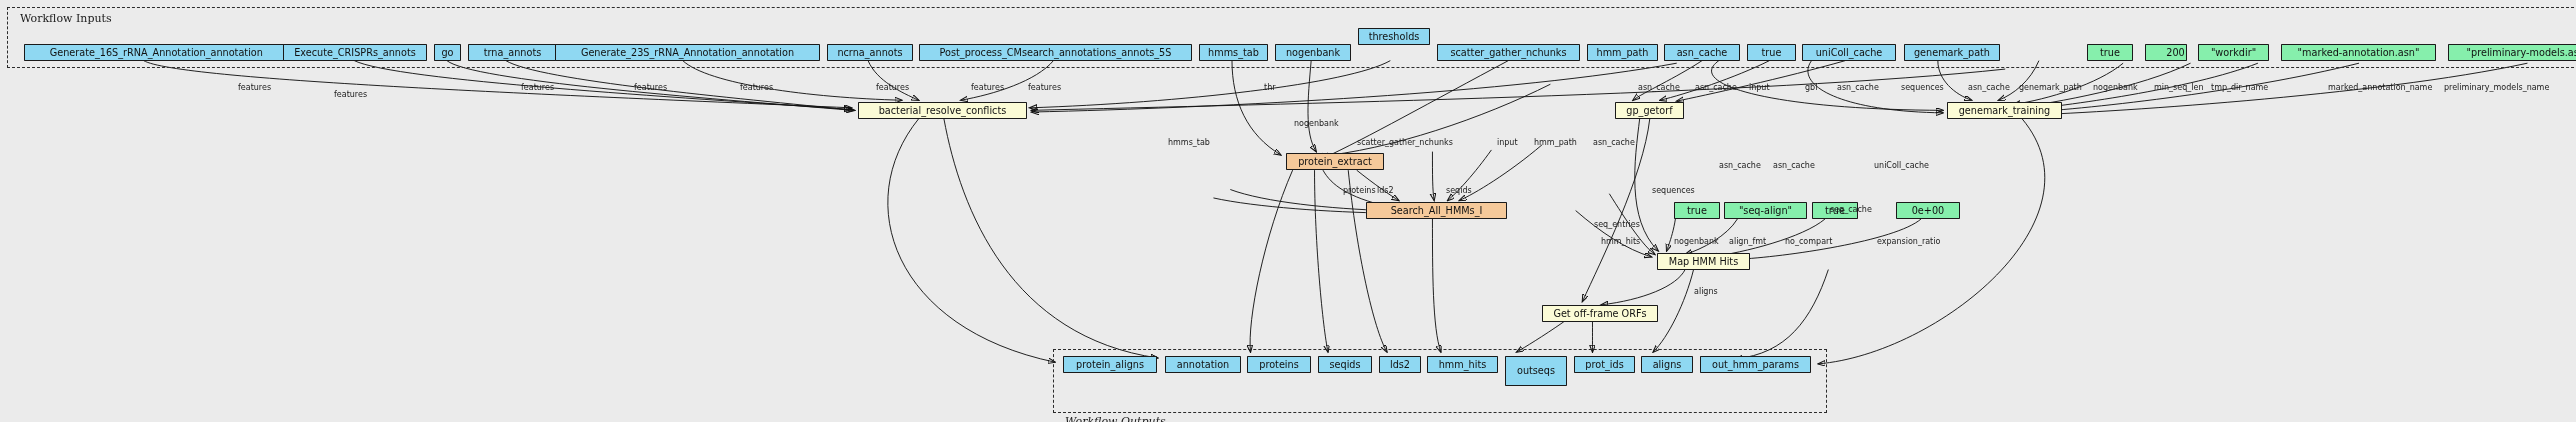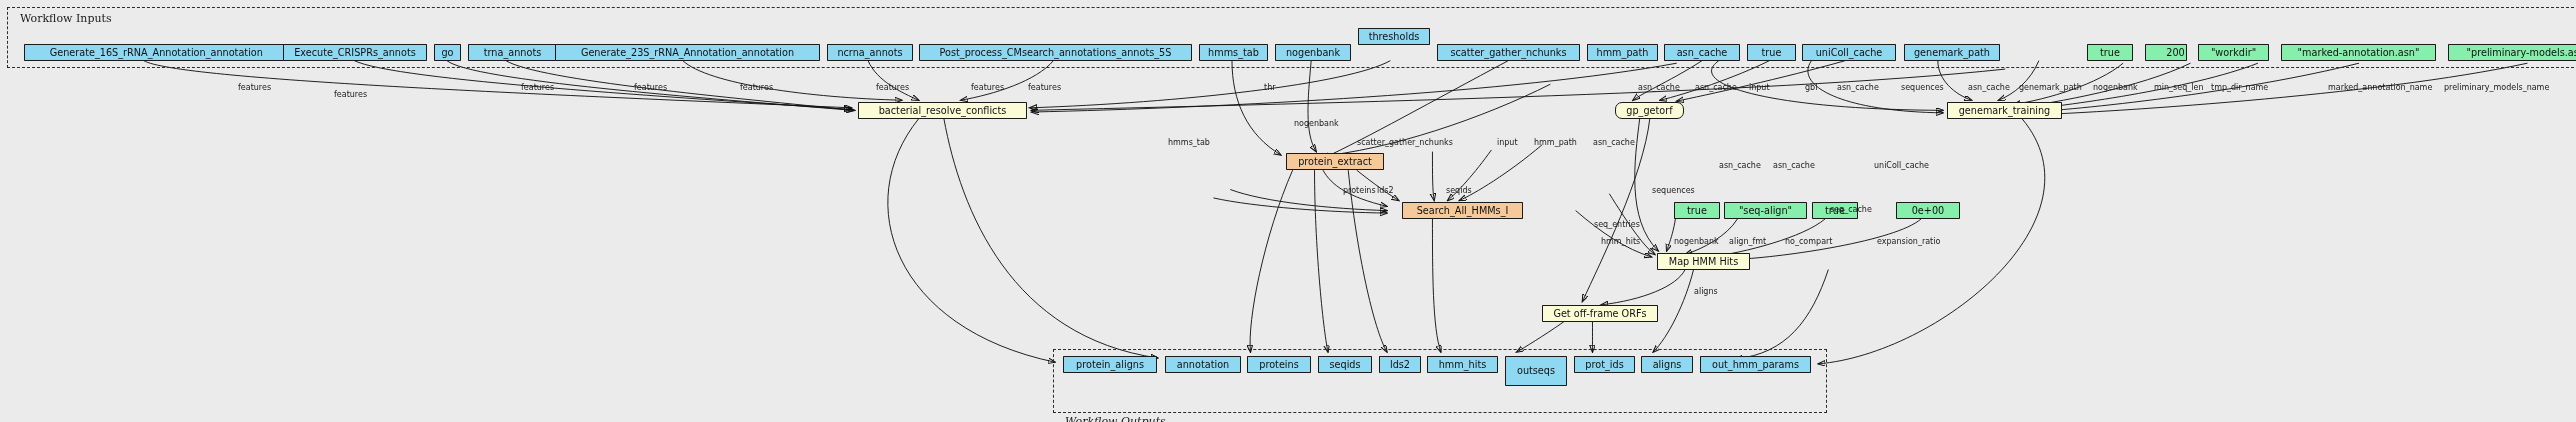--- a/index.html
+++ b/index.html
@@ -168,24 +168,24 @@
       <div class="node io" style="left: 1802px; top: 44px; width: 94px; height: 17px;">uniColl_cache</div>
       <div class="node io" style="left: 1904px; top: 44px; width: 96px; height: 17px;">genemark_path</div>
       <div class="node param" style="left: 2087px; top: 44px; width: 46px; height: 17px;">true</div>
       <div class="node param" style="left: 2145px; top: 44px; width: 42px; height: 17px; padding-left: 19px;">200</div>
       <div class="node param" style="left: 2198px; top: 44px; width: 71px; height: 17px;">"workdir"</div>
       <div class="node param" style="left: 2281px; top: 44px; width: 155px; height: 17px;">"marked-annotation.asn"</div>
       <div class="node param" style="left: 2448px; top: 44px; width: 160px; height: 17px;">"preliminary-models.asn"</div>
     </div>
   <div id="step-nodes">
       <div class="node step" style="left: 858px; top: 102px; width: 169px; height: 17px;">bacterial_resolve_conflicts</div>
-      <div class="node step" style="left: 1615px; top: 102px; width: 69px; height: 17px; border-radius: 7px;">gp_getorf</div>
+      <div class="node step" style="left: 1615px; top: 102px; width: 69px; height: 17px;">gp_getorf</div>
       <div class="node step" style="left: 1947px; top: 102px; width: 115px; height: 17px;">genemark_training</div>
       <div class="node substep" style="left: 1286px; top: 153px; width: 98px; height: 17px;">protein_extract</div>
-      <div class="node substep" style="left: 1402px; top: 202px; width: 121px; height: 17px;">Search_All_HMMs_I</div>
+      <div class="node substep" style="left: 1366px; top: 202px; width: 141px; height: 17px;">Search_All_HMMs_I</div>
       <div class="node step" style="left: 1657px; top: 253px; width: 93px; height: 17px;">Map HMM Hits</div>
       <div class="node step" style="left: 1542px; top: 305px; width: 116px; height: 17px;">Get off-frame ORFs</div>
     </div>
   <div id="param-nodes">
       <div class="node param" style="left: 1674px; top: 202px; width: 46px; height: 17px;">true</div>
       <div class="node param" style="left: 1724px; top: 202px; width: 83px; height: 17px;">"seq-align"</div>
       <div class="node param" style="left: 1812px; top: 202px; width: 46px; height: 17px;">true</div>
       <div class="node param" style="left: 1896px; top: 202px; width: 64px; height: 17px;">0e+00</div>
     </div>
   <div id="output-nodes">

